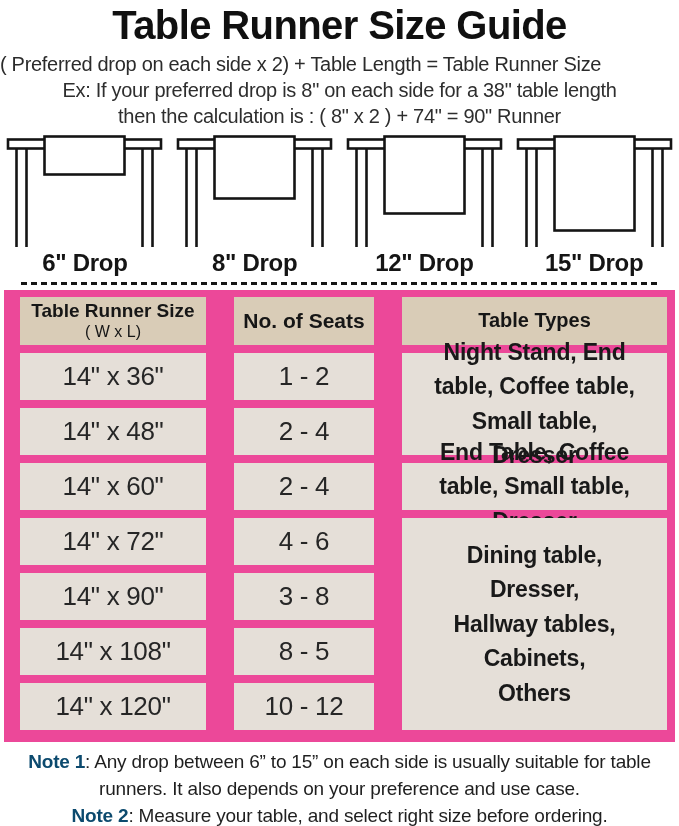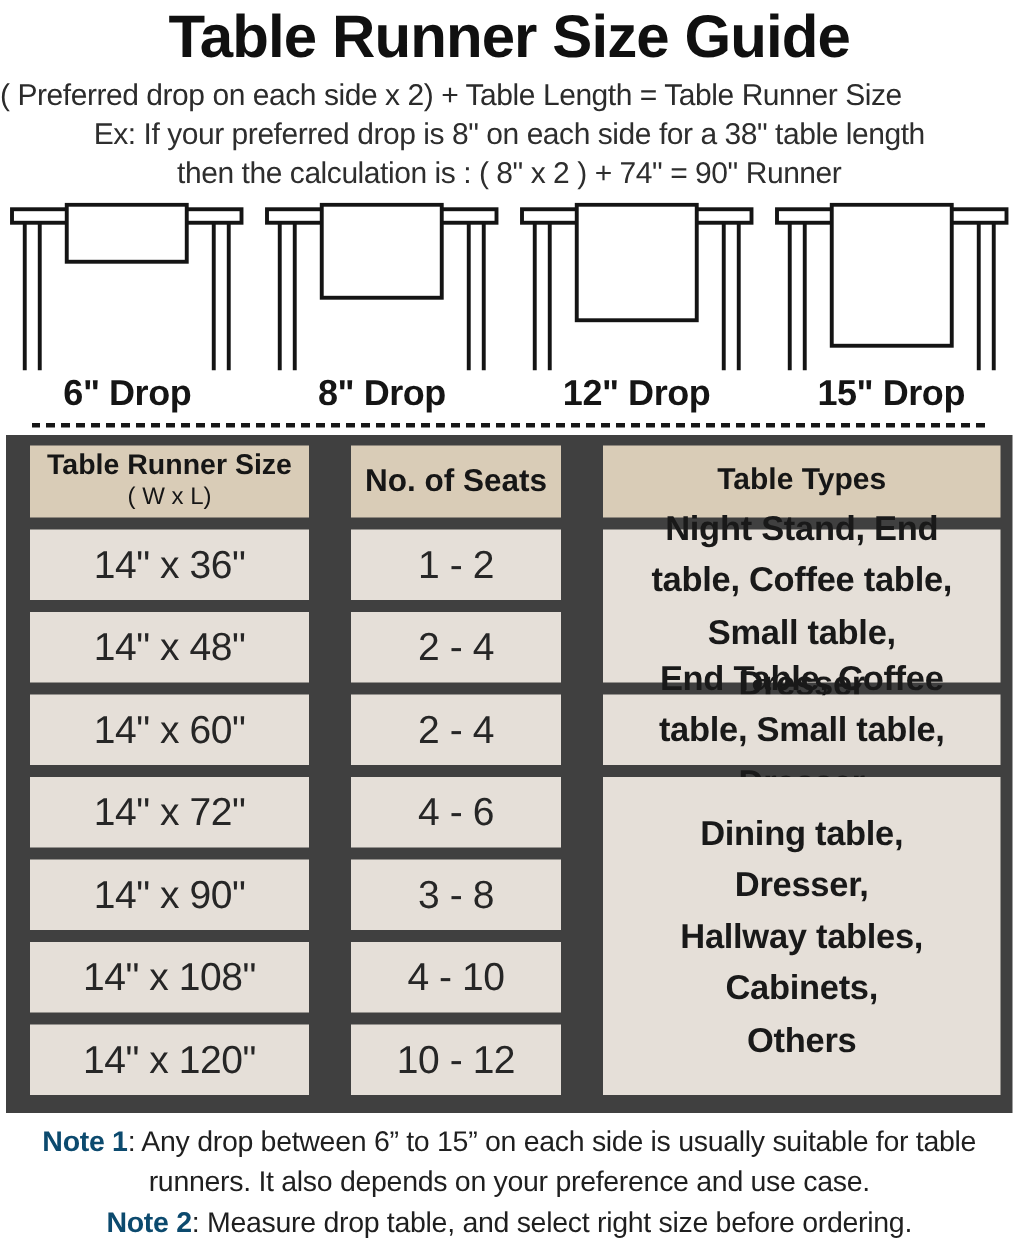--- a/index.html
+++ b/index.html
@@ -33,21 +33,21 @@
     font-size: 24px; font-weight: 700; color: #151515;
     margin-top: 2px; letter-spacing: -0.3px; text-align: center;
   }
   .dash {
     height: 3px; margin: 5px 21px 0 21px;
     background: repeating-linear-gradient(90deg, #161616 0 6px, transparent 6px 10px);
   }
 
   
   .panel {
-    margin: 5px 4px 0 4px; background: #404040;
+    margin: 5px 4px 0 4px; background: #ec4899;
     padding: 7px 0 12px 16px; height: 452px;
   }
   .grid {
     display: grid;
     grid-template-columns: 186px 140px 265px;
     grid-template-rows: 48px repeat(7, 47px);
     column-gap: 28px; row-gap: 8px;
   }
   .hd {
     background: #d9ccb7; display: flex; flex-direction: column;
@@ -166,30 +166,30 @@
       <div class="cell c1 r4">14" x 60"</div>
       <div class="cell c2 r4">2 - 4</div>
 
       <div class="cell c1 r5">14" x 72"</div>
       <div class="cell c2 r5">4 - 6</div>
 
       <div class="cell c1 r6">14" x 90"</div>
       <div class="cell c2 r6">3 - 8</div>
 
       <div class="cell c1 r7">14" x 108"</div>
-      <div class="cell c2 r7">4 - 10</div>
+      <div class="cell c2 r7">8 - 5</div>
 
       <div class="cell c1 r8">14" x 120"</div>
       <div class="cell c2 r8">10 - 12</div>
 
       <div class="type typeA c3 sA">Night Stand, End table, Coffee table, Small table, Dresser</div>
       <div class="type typeB c3 r4">End Table, Coffee table, Small table, Dresser</div>
       <div class="type typeC c3 sC">Dining table, Dresser, Hallway tables, Cabinets, Others</div>
 
     </div>
   </div>
 
   <div class="notes">
     <p class="note"><b>Note 1</b><span>: Any drop between 6” to 15” on each side is usually suitable for table runners. It also depends on your preference and use case.</span></p>
-    <p class="note"><b>Note 2</b><span>: Measure drop table, and select right size before ordering.</span></p>
+    <p class="note"><b>Note 2</b><span>: Measure your table, and select right size before ordering.</span></p>
   </div>
 
 </div>
 
 </body></html>

